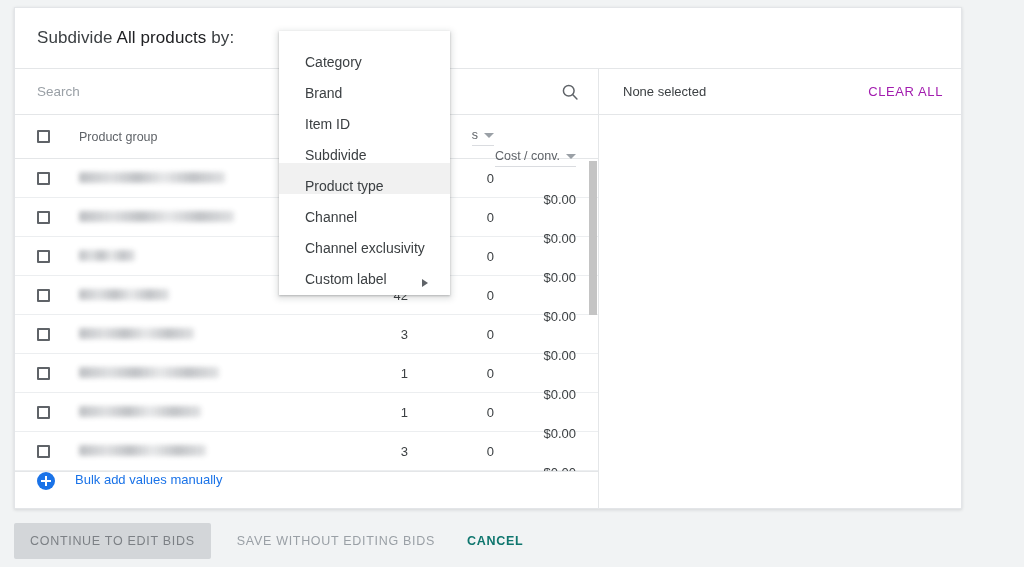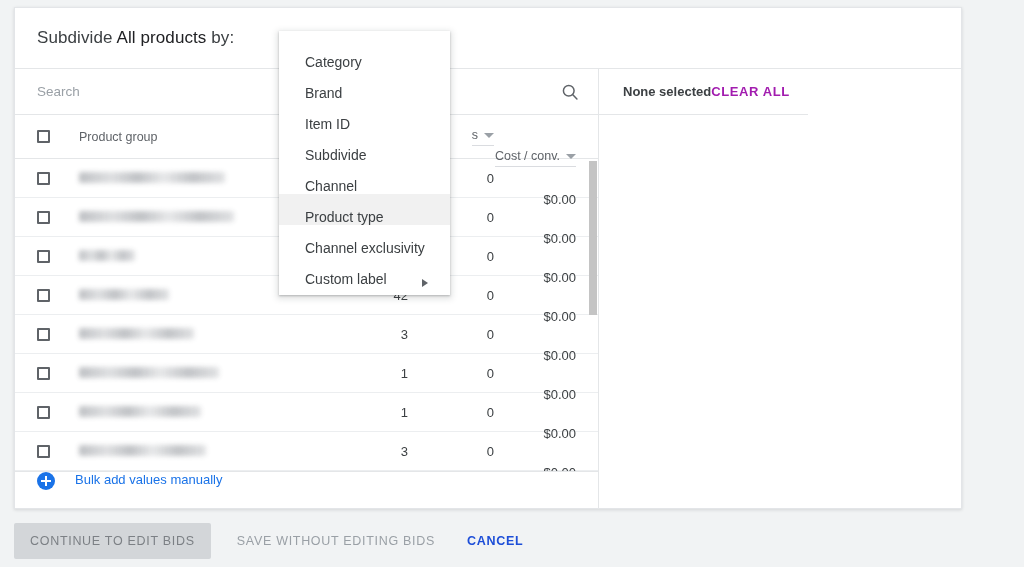--- a/index.html
+++ b/index.html
@@ -58,22 +58,21 @@
     width: 584px;
     box-sizing: border-box;
     border-right: 1px solid #e4e6e8;
     display: flex;
     flex-direction: column;
     position: relative;
   }
   #right-pane {
     flex: 1;
     display: flex;
-    flex-direction: row;
-    font-weight: bold;
+    flex-direction: column;
   }
 
   
   #search-row {
     height: 46px;
     box-sizing: border-box;
     border-bottom: 1px solid #e4e6e8;
     display: flex;
     align-items: center;
     padding: 0 18px 0 22px;
@@ -256,21 +255,21 @@
     border-radius: 2px;
   }
   #btn-save {
     color: #9aa0a6;
     font-size: 12.5px;
     letter-spacing: .7px;
     margin-left: 16px;
     padding: 11px 10px;
   }
   #btn-cancel {
-    color: #1d4ed8;
+    color: #0f766e;
     font-size: 12.5px;
     letter-spacing: .7px;
     margin-left: 12px;
     padding: 11px 10px;
     font-weight: bold;
   }
 
   
   #dropdown-menu {
     position: absolute;
@@ -444,25 +443,25 @@
       </div>
       <div class="menu-item">
         <span class="mi-label">Brand</span>
       </div>
       <div class="menu-item">
         <span class="mi-label">Item ID</span>
       </div>
       <div class="menu-item">
         <span class="mi-label">Subdivide</span>
       </div>
-      <div class="menu-item">
-        <span class="mi-label">Channel</span>
-      </div>
       <div class="menu-item highlighted">
         <span class="mi-label">Product type</span>
+      </div>
+      <div class="menu-item">
+        <span class="mi-label">Channel</span>
       </div>
       <div class="menu-item">
         <span class="mi-label">Channel exclusivity</span>
       </div>
       <div class="menu-item">
         <span class="mi-label">Custom label</span>
         <i class="submenu-arrow"></i>
       </div>
     </div>
 

